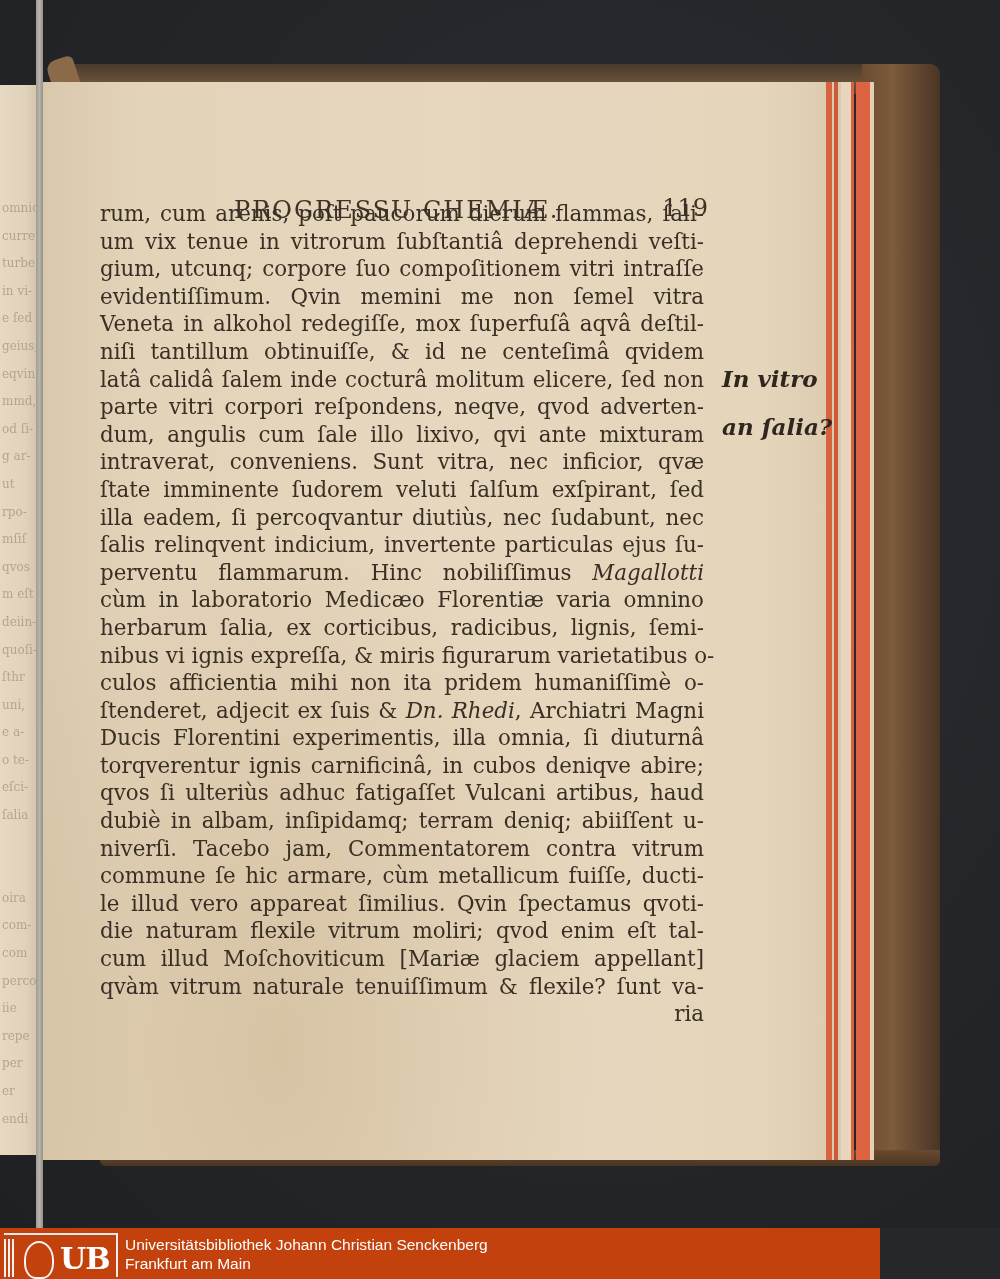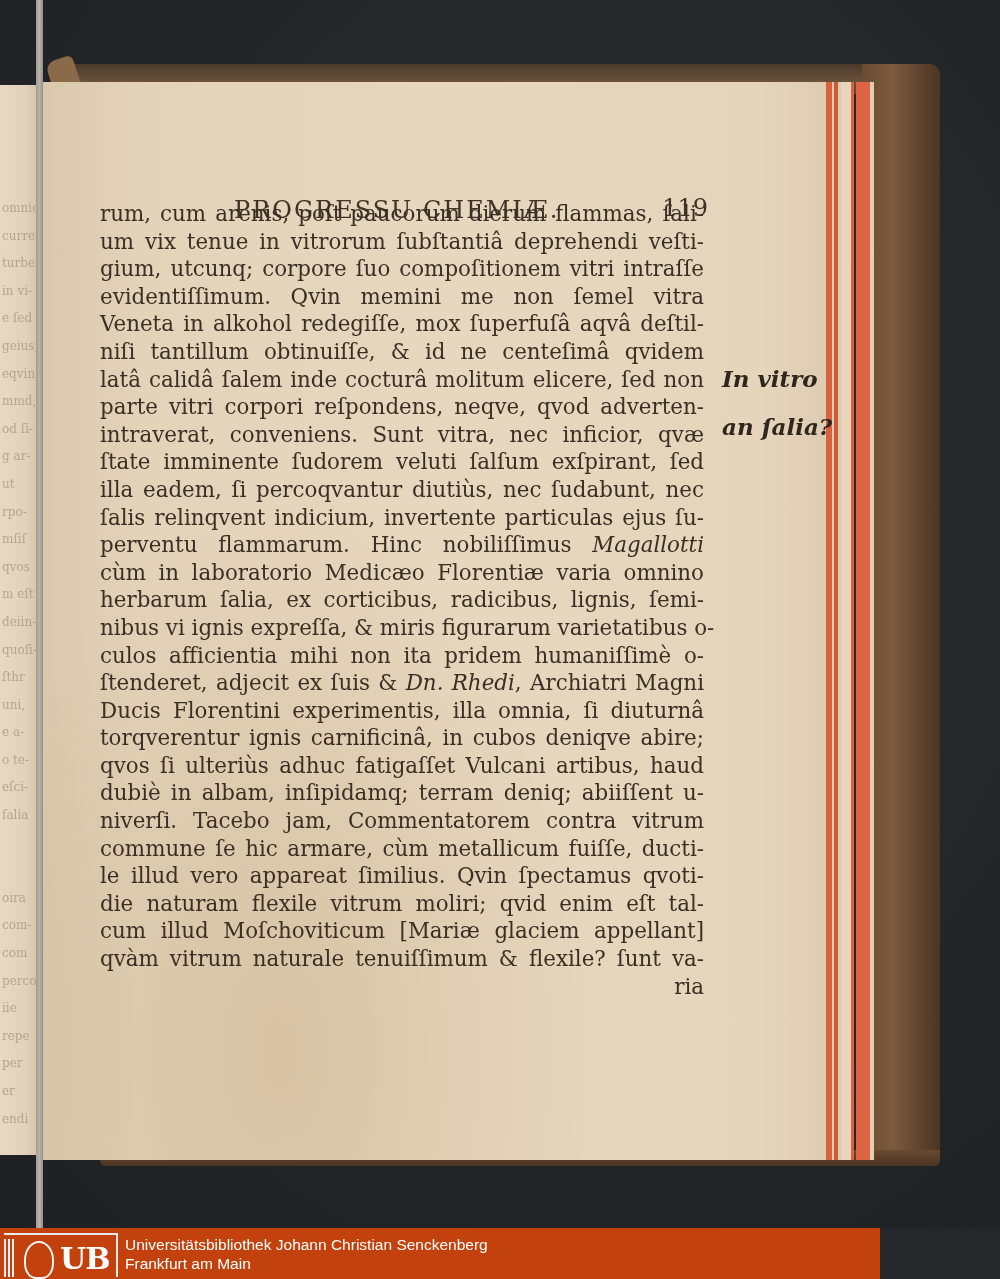--- a/index.html
+++ b/index.html
@@ -173,38 +173,39 @@
 
 <div class="body-text" id="body-text">
     <span class="line">rum, cum arenis, poſt paucorum dierum flammas, ſali-</span>
     <span class="line">um vix tenue in vitrorum ſubſtantiâ deprehendi veſti-</span>
     <span class="line">gium, utcunq; corpore ſuo compoſitionem vitri intraſſe</span>
     <span class="line">evidentiſſimum. Qvin memini me non ſemel vitra</span>
     <span class="line">Veneta in alkohol redegiſſe, mox ſuperfuſâ aqvâ deſtil-</span>
     <span class="line">niſi tantillum obtinuiſſe, &amp; id ne centeſimâ qvidem</span>
     <span class="line">latâ calidâ ſalem inde cocturâ molitum elicere, ſed non</span>
     <span class="line">parte vitri corpori reſpondens, neqve, qvod adverten-</span>
+    <span class="line">dum, angulis cum ſale illo lixivo, qvi ante mixturam</span>
     <span class="line">intraverat, conveniens. Sunt vitra, nec inficior, qvæ</span>
     <span class="line">ſtate imminente ſudorem veluti ſalſum exſpirant, ſed</span>
     <span class="line">illa eadem, ſi percoqvantur diutiùs, nec ſudabunt, nec</span>
     <span class="line">ſalis relinqvent indicium, invertente particulas ejus ſu-</span>
     <span class="line">perventu flammarum. Hinc nobiliſſimus <em>Magallotti</em></span>
     <span class="line">cùm in laboratorio Medicæo Florentiæ varia omnino</span>
     <span class="line">herbarum ſalia, ex corticibus, radicibus, lignis, ſemi-</span>
     <span class="line">nibus vi ignis expreſſa, &amp; miris figurarum varietatibus o-</span>
     <span class="line">culos afficientia mihi non ita pridem humaniſſimè o-</span>
     <span class="line">ſtenderet, adjecit ex ſuis &amp; <em>Dn. Rhedi</em>, Archiatri Magni</span>
     <span class="line">Ducis Florentini experimentis, illa omnia, ſi diuturnâ</span>
     <span class="line">torqverentur ignis carnificinâ, in cubos deniqve abire;</span>
     <span class="line">qvos ſi ulteriùs adhuc fatigaſſet Vulcani artibus, haud</span>
     <span class="line">dubiè in albam, inſipidamq; terram deniq; abiiſſent u-</span>
     <span class="line">niverſi. Tacebo jam, Commentatorem contra vitrum</span>
     <span class="line">commune ſe hic armare, cùm metallicum fuiſſe, ducti-</span>
     <span class="line">le illud vero appareat ſimilius. Qvin ſpectamus qvoti-</span>
-    <span class="line">die naturam flexile vitrum moliri; qvid enim eſt tal-</span>
+    <span class="line">die naturam flexile vitrum moliri; qvod enim eſt tal-</span>
     <span class="line">cum illud Moſchoviticum [Mariæ glaciem appellant]</span>
     <span class="line">qvàm vitrum naturale tenuiſſimum &amp; flexile? ſunt va-</span>
     <span class="line last">ria</span>
   </div>
 
 <div class="margin-note mn1">In vitro</div>
 <div class="margin-note mn2">an ſalia?</div>
 
 <div class="footer">
   <div class="logo-box">

